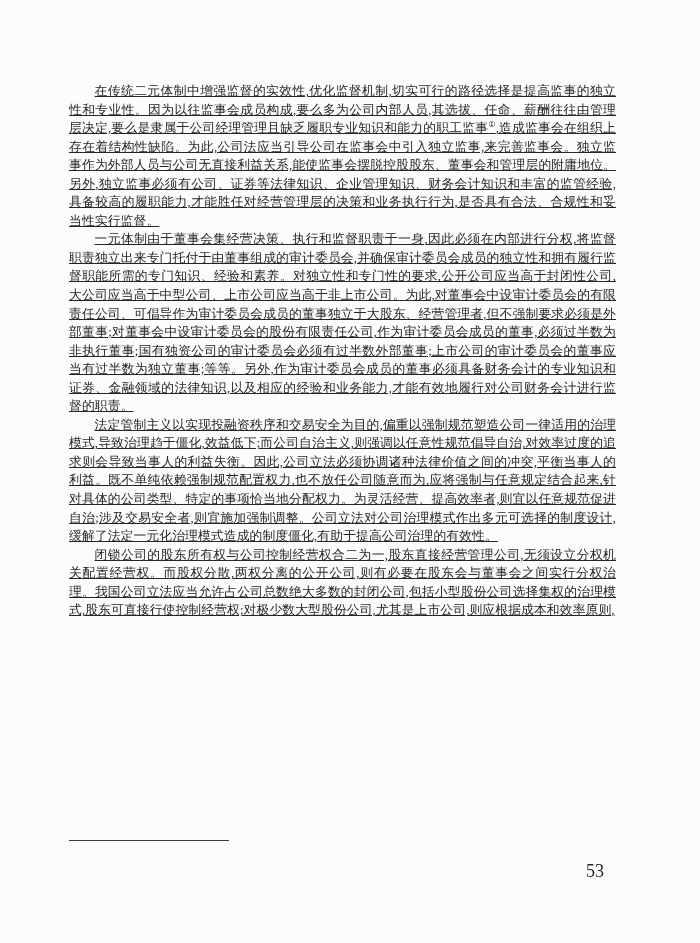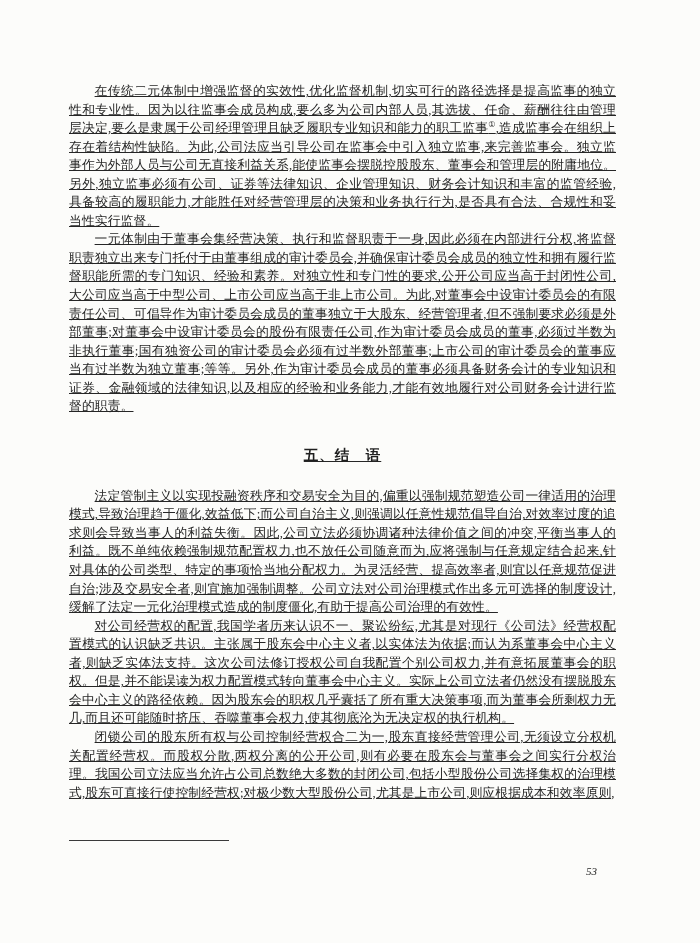--- a/index.html
+++ b/index.html
@@ -62,42 +62,39 @@
     margin: 0;
     font-size: 9.8px;
     line-height: 13.5px;
     text-indent: 18px;
     color: #2e2e2e;
   }
   .page-number {
     position: absolute;
     left: 586px;
     top: 862px;
-    font-size: 11px;
+    font-size: 18px;
     line-height: 18px;
     color: #262626;
-    font-style: italic;
   }
 </style>
 </head>
 <body>
 
 <div class="page">
 
   <main class="text-block">
 
     <p class="body-para"><span>在传统二元体制中增强监督的实效性,优化监督机制,切实可行的路径选择是提高监事的独立性和专业性。因为以往监事会成员构成,要么多为公司内部人员,其选拔、任命、薪酬往往由管理层决定,要么是隶属于公司经理管理且缺乏履职专业知识和能力的职工监事</span><sup class="fnref">①</sup><span>,造成监事会在组织上存在着结构性缺陷。为此,公司法应当引导公司在监事会中引入独立监事,来完善监事会。独立监事作为外部人员与公司无直接利益关系,能使监事会摆脱控股股东、董事会和管理层的附庸地位。另外,独立监事必须有公司、证券等法律知识、企业管理知识、财务会计知识和丰富的监管经验,具备较高的履职能力,才能胜任对经营管理层的决策和业务执行行为,是否具有合法、合规性和妥当性实行监督。</span></p>
 
     <p class="body-para">一元体制由于董事会集经营决策、执行和监督职责于一身,因此必须在内部进行分权,将监督职责独立出来专门托付于由董事组成的审计委员会,并确保审计委员会成员的独立性和拥有履行监督职能所需的专门知识、经验和素养。对独立性和专门性的要求,公开公司应当高于封闭性公司,大公司应当高于中型公司、上市公司应当高于非上市公司。为此,对董事会中设审计委员会的有限责任公司、可倡导作为审计委员会成员的董事独立于大股东、经营管理者,但不强制要求必须是外部董事;对董事会中设审计委员会的股份有限责任公司,作为审计委员会成员的董事,必须过半数为非执行董事;国有独资公司的审计委员会必须有过半数外部董事;上市公司的审计委员会的董事应当有过半数为独立董事;等等。另外,作为审计委员会成员的董事必须具备财务会计的专业知识和证券、金融领域的法律知识,以及相应的经验和业务能力,才能有效地履行对公司财务会计进行监督的职责。</p>
 
-    <h2 class="section-heading">五、结　语</h2>
 
     <p class="body-para">法定管制主义以实现投融资秩序和交易安全为目的,偏重以强制规范塑造公司一律适用的治理模式,导致治理趋于僵化,效益低下;而公司自治主义,则强调以任意性规范倡导自治,对效率过度的追求则会导致当事人的利益失衡。因此,公司立法必须协调诸种法律价值之间的冲突,平衡当事人的利益。既不单纯依赖强制规范配置权力,也不放任公司随意而为,应将强制与任意规定结合起来,针对具体的公司类型、特定的事项恰当地分配权力。为灵活经营、提高效率者,则宜以任意规范促进自治;涉及交易安全者,则宜施加强制调整。公司立法对公司治理模式作出多元可选择的制度设计,缓解了法定一元化治理模式造成的制度僵化,有助于提高公司治理的有效性。</p>
 
-    <p class="body-para">对公司经营权的配置,我国学者历来认识不一、聚讼纷纭,尤其是对现行《公司法》经营权配置模式的认识缺乏共识。主张属于股东会中心主义者,以实体法为依据;而认为系董事会中心主义者,则缺乏实体法支持。这次公司法修订授权公司自我配置个别公司权力,并有意拓展董事会的职权。但是,并不能误读为权力配置模式转向董事会中心主义。实际上公司立法者仍然没有摆脱股东会中心主义的路径依赖。因为股东会的职权几乎囊括了所有重大决策事项,而为董事会所剩权力无几,而且还可能随时挤压、吞噬董事会权力,使其彻底沦为无决定权的执行机构。</p>
 
     <p class="body-para">闭锁公司的股东所有权与公司控制经营权合二为一,股东直接经营管理公司,无须设立分权机关配置经营权。而股权分散,两权分离的公开公司,则有必要在股东会与董事会之间实行分权治理。我国公司立法应当允许占公司总数绝大多数的封闭公司,包括小型股份公司选择集权的治理模式,股东可直接行使控制经营权;对极少数大型股份公司,尤其是上市公司,则应根据成本和效率原则,</p>
 
   </main>
 
   <footer class="footnote-area">
     <div class="footnote-rule"></div>
   </footer>
 
   <div class="page-number">53</div>

